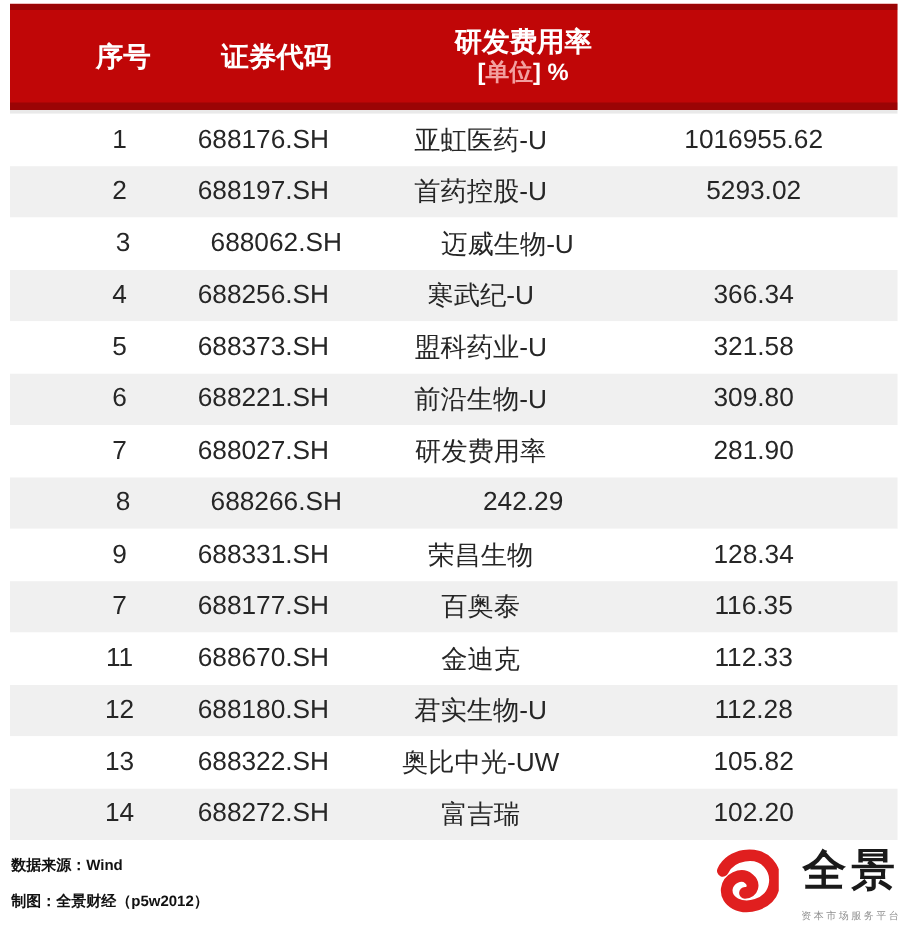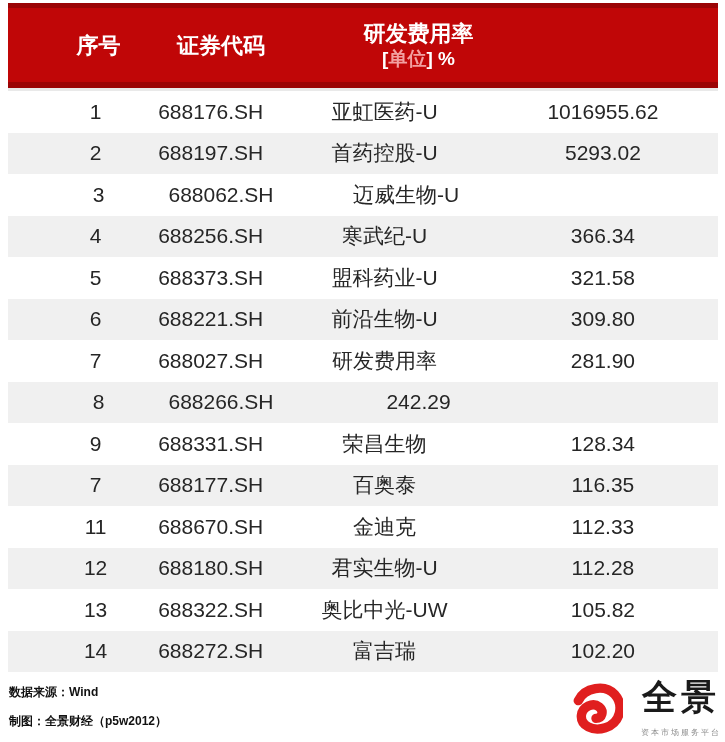--- a/index.html
+++ b/index.html
@@ -27,21 +27,21 @@
   .col-value { width:245px; }
 
   .tbody { border-top:3px solid #E9E9E9; }
   .trow { display:flex; height:41.5px; background:#ffffff; color:#262626; font-size:21px; }
   .trow.alt { background:#F0F0F0; }
 
   .footer-line { position:absolute; left:9px; font-weight:bold; font-size:12px; color:#111111; white-space:nowrap; }
   .source-line { top:684px; }
   .credit-line { top:713px; }
 
-  .logo { position:absolute; right:4px; top:679px; display:flex; align-items:center;gap:14px; }
+  .logo { position:absolute; right:4px; top:679px; display:flex; align-items:flex-start;gap:14px; }
   .logo-swirl { width:52px; height:52px; margin-right:4px; }
   .logo-textcol { display:flex; flex-direction:column; align-items:center; }
   .logo-wordmark { font-size:35px; font-weight:bold; color:#1a1a1a; letter-spacing:4px; line-height:1; }
   .logo-tagline { font-size:8px; color:#8F8F8F; letter-spacing:2px; margin-top:13px; white-space:nowrap; }
 </style>
 </head>
 <body>
 
 <div class="page">
 

